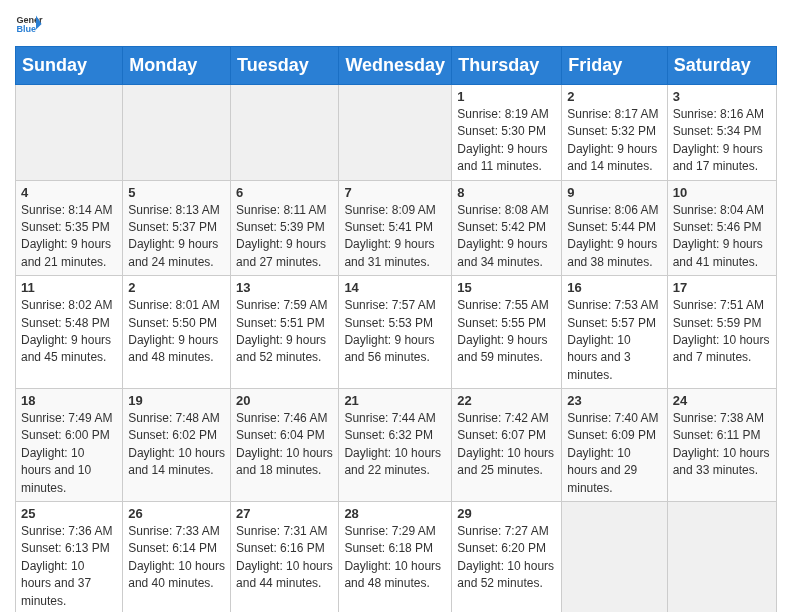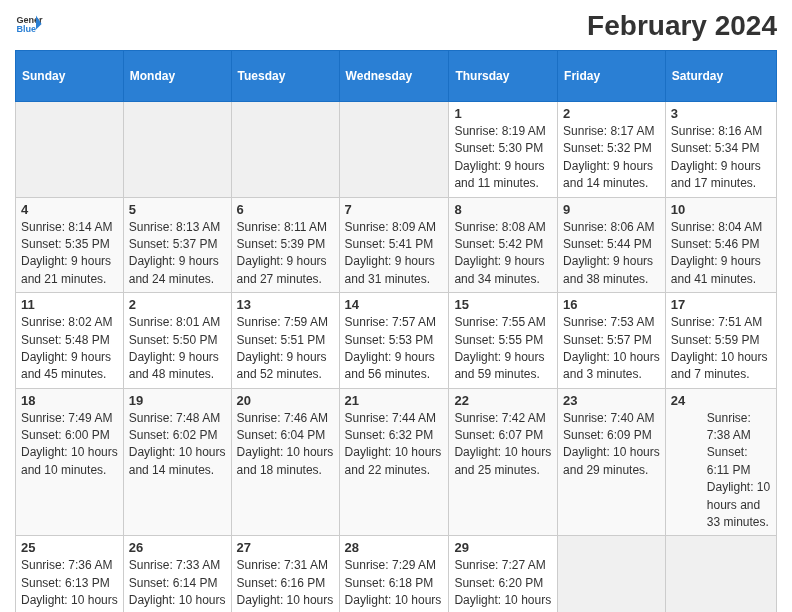--- a/index.html
+++ b/index.html
@@ -42,22 +42,22 @@
     }
     table {
       width: 100%;
       border-collapse: collapse;
       font-size: 10.5px;
     }
     thead tr th {
       background-color: #2a7fd4;
       color: #fff;
       text-align: left;
-      padding: 18px 6px;
-      font-size: 12px;
+      padding: 8px 6px;
+      font-size: 18px;
       font-weight: bold;
       border: 1px solid #1a6fc4;
     }
     tbody tr td {
       vertical-align: top;
       border: 1px solid #ccc;
       padding: 4px 5px;
       width: 113px;
       height: 85px;
       background: #fff;
@@ -87,21 +87,20 @@
 <div class="container">
   <div class="header">
     <div class="logo">
       <svg class="logo-icon" viewBox="0 0 40 40">
         <text x="2" y="18" font-size="13" font-weight="bold" fill="#333">General</text>
         <text x="2" y="32" font-size="13" font-weight="bold" fill="#2a7fd4">Blue</text>
         <polygon points="30,8 38,20 30,28" fill="#2a7fd4"></polygon>
       </svg>
     </div>
     <div class="title-block">
-      <div class="month-year">February 2024</div>
     </div>
   </div>
 
   <table>
     <thead>
       <tr>
       <th>Sunday</th>
           <th>Monday</th>
           <th>Tuesday</th>
           <th>Wednesday</th>
@@ -255,21 +254,21 @@
 Daylight: 10 hours and 25 minutes.</div>
           </td>
           <td>
             <span class="day-number">23</span>
             <div class="day-info" style="white-space: pre-line;">Sunrise: 7:40 AM
 Sunset: 6:09 PM
 Daylight: 10 hours and 29 minutes.</div>
           </td>
           <td>
             <span class="day-number">24</span>
-            <div class="day-info" style="white-space: pre-line; margin-left: 36px;">Sunrise: 7:38 AM
+            <div class="day-info" style="white-space: pre-line;">Sunrise: 7:38 AM
 Sunset: 6:11 PM
 Daylight: 10 hours and 33 minutes.</div>
           </td>
         </tr>
         <tr>
           <td>
             <span class="day-number">25</span>
             <div class="day-info" style="white-space: pre-line;">Sunrise: 7:36 AM
 Sunset: 6:13 PM
 Daylight: 10 hours and 37 minutes.</div>

